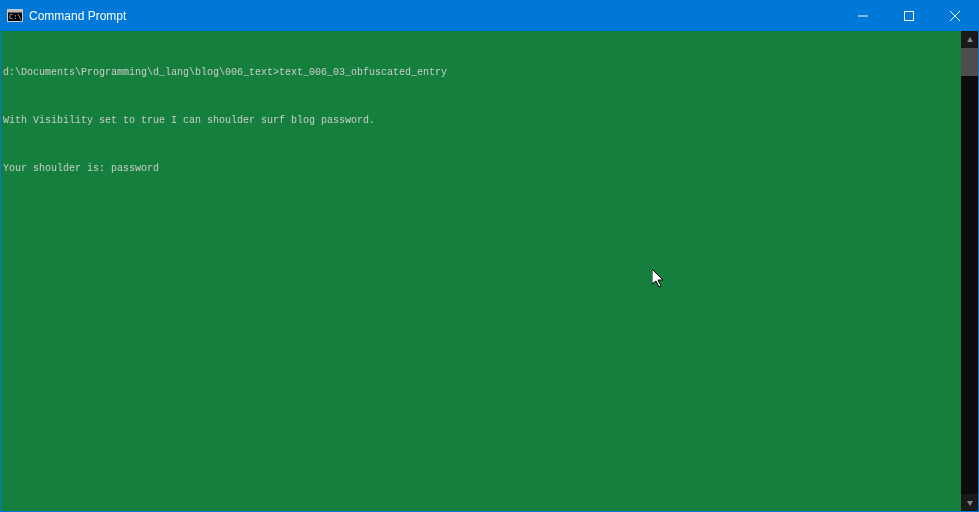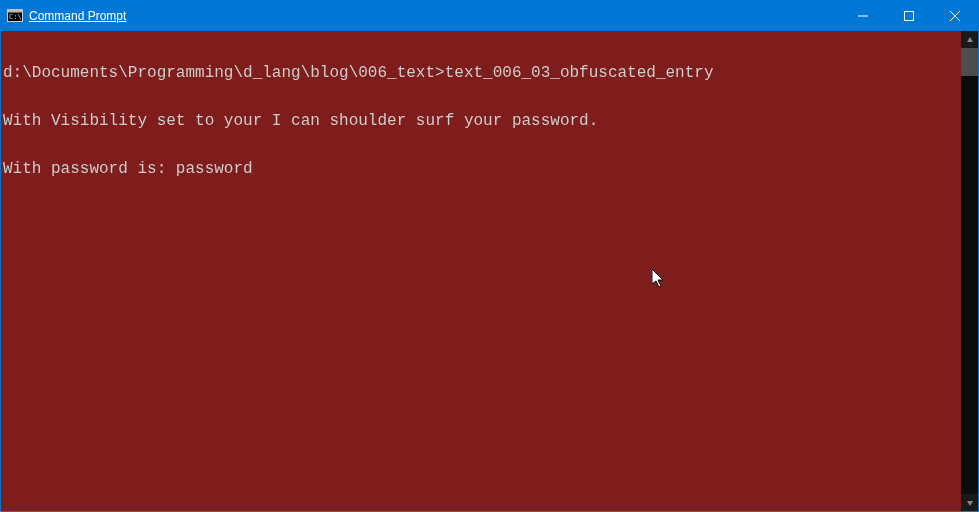--- a/index.html
+++ b/index.html
@@ -14,39 +14,39 @@
     height: 30px; background: #0078d7;
     display: flex; align-items: center;
     color: #fff; font-size: 12px;
     padding-left: 6px;
     user-select: none;
   }
   .titlebar .app-icon {
     width: 16px; height: 16px; margin-right: 6px;
     display: inline-flex; align-items: center; justify-content: center;
   }
-  .titlebar .title { flex: 0 0 auto; text-decoration: underline; }
+  .titlebar .title { flex: 0 0 auto; }
   .titlebar .spacer { flex: 1 1 auto; }
   .win-controls { display: flex; height: 100%; }
   .win-btn {
     width: 46px; height: 100%;
     display: flex; align-items: center; justify-content: center;
     color: #fff;
   }
   .client {
     flex: 1 1 auto; position: relative;
     background: #0c0c0c;
     display: flex;
   }
   .terminal {
     flex: 1 1 auto;
-    background: #7f1d1d;
+    background: #15803d;
     color: #cccccc;
     font-family: Consolas, 'Courier New', monospace;
-    font-size: 16px;
+    font-size: 10px;
     line-height: 16px;
     padding: 2px 0 0 0;
     white-space: pre;
     overflow: hidden;
   }
   .terminal .line { padding: 0 2px; }
   .scrollbar {
     width: 17px; background: #1a1a1a;
     display: flex; flex-direction: column;
     align-items: stretch;
@@ -98,22 +98,22 @@
           <line x1="0" y1="0" x2="10" y2="10" stroke="#fff" stroke-width="1"></line>
           <line x1="10" y1="0" x2="0" y2="10" stroke="#fff" stroke-width="1"></line>
         </svg>
       </div>
     </div>
   </div>
 
   <div class="client">
     <div class="terminal">
       <div class="line">d:\Documents\Programming\d_lang\blog\006_text&gt;text_006_03_obfuscated_entry</div>
-      <div class="line">With Visibility set to your I can shoulder surf your password.</div>
-      <div class="line">With password is: password</div>
+      <div class="line">With Visibility set to true I can shoulder surf blog password.</div>
+      <div class="line">Your shoulder is: password</div>
       <div class="line"></div>
     </div>
 
     <div class="scrollbar">
       <div class="sb-btn">
         <svg width="8" height="8" viewBox="0 0 8 8">
             <polygon points="4,1 7,6 1,6" fill="#888"></polygon>
           </svg>
       </div>
       <div class="sb-track">

